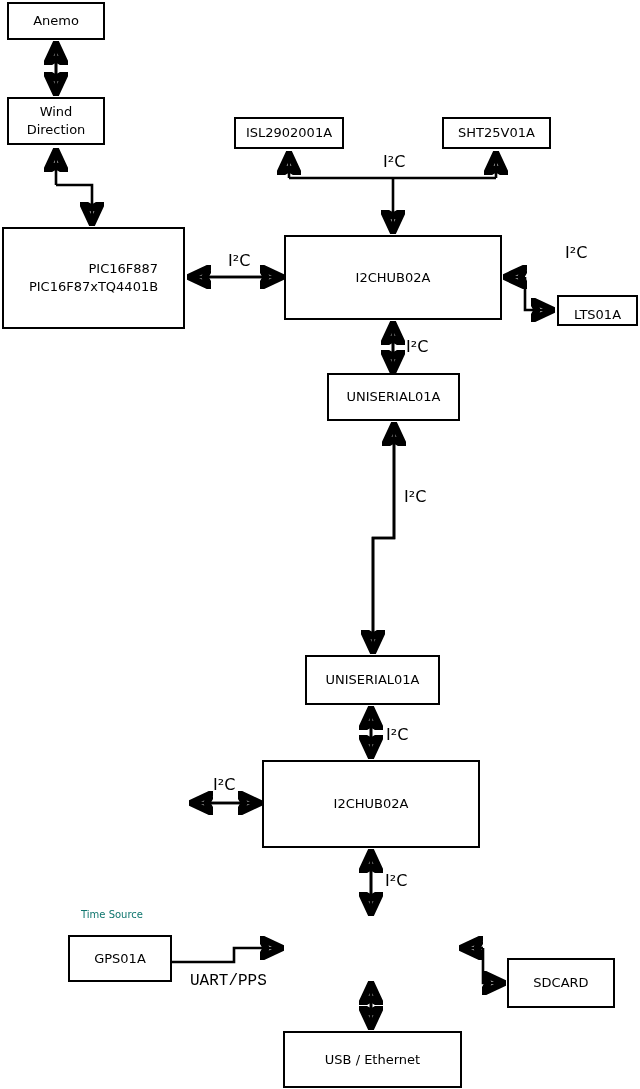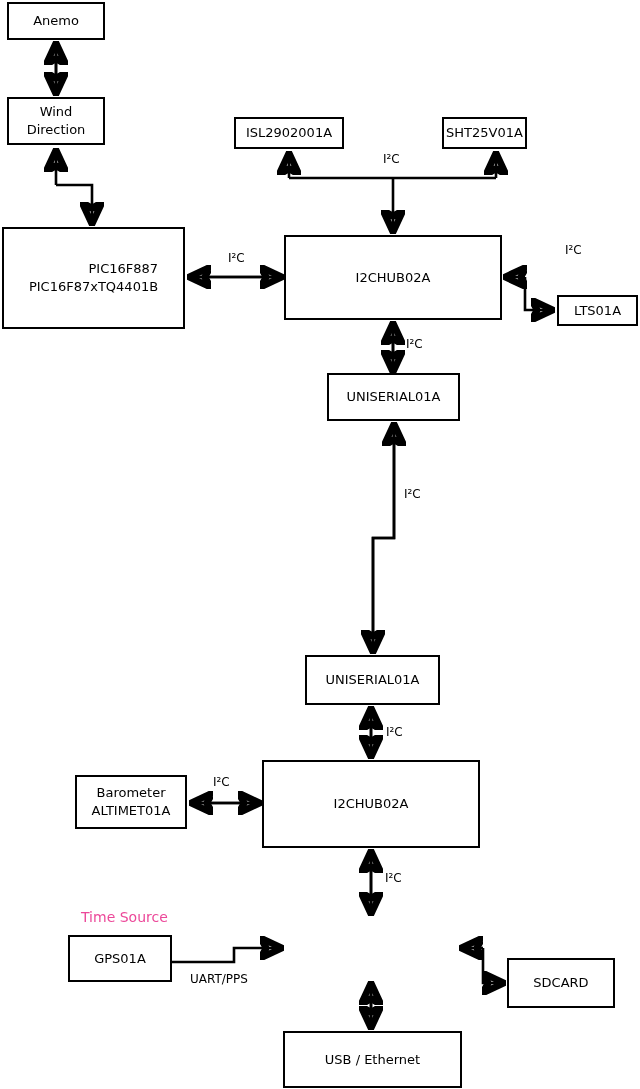--- a/index.html
+++ b/index.html
@@ -25,29 +25,29 @@
     justify-content: center;
     text-align: center;
     font-size: 13px;
     color: #000000;
     line-height: 1.35;
     z-index: 3;
     white-space: pre-line;
   }
   .edge-label {
     position: absolute;
-    font-size: 12px;
+    font-size: 16px;
     color: #000000;
     z-index: 4;
     white-space: nowrap;
   }
   .free-label {
     position: absolute;
-    font-size: 14px;
-    color: #ec4899;
+    font-size: 10px;
+    color: #0f766e;
     z-index: 4;
     white-space: nowrap;
   }
   svg.wires {
     position: absolute;
     left: 0;
     top: 0;
     width: 640px;
     height: 1089px;
     z-index: 1;
@@ -123,48 +123,44 @@
 
   <div class="node" style="left:2px; top:227px; width:183px; height:102px;text-align:right;">
     <span>PIC16F887
 PIC16F87xTQ4401B</span>
   </div>
 
   <div class="node" style="left:234px; top:117px; width:110px; height:32px;justify-content:center;">
     <span>ISL2902001A</span>
   </div>
 
-  <div class="node" style="left:442px; top:117px; width:85px; height:32px;justify-content:center;">
+  <div class="node" style="left:442px; top:117px; width:109px; height:32px;justify-content:center;">
     <span>SHT25V01A</span>
   </div>
 
   <div class="node" style="left:284px; top:235px; width:218px; height:85px;">
     <span>I2CHUB02A</span>
   </div>
 
-  <div class="node" style="left:557px; top:295px; width:81px; height:31px;">
+  <div class="node" style="left:557px; top:295px; width:81px; height:31px;align-items:flex-end;">
     <span>LTS01A</span>
   </div>
 
   <div class="node" style="left:327px; top:373px; width:133px; height:48px;">
     <span>UNISERIAL01A</span>
   </div>
 
   <div class="node" style="left:305px; top:655px; width:135px; height:50px;">
     <span>UNISERIAL01A</span>
   </div>
 
   <div class="node" style="left:262px; top:760px; width:218px; height:88px;">
     <span>I2CHUB02A</span>
   </div>
 
-  <div class="node" style="left:75px; top:775px; width:112px; height:54px;">
-    <span>Barometer
-ALTIMET01A</span>
-  </div>
 
   <div class="node" style="left:68px; top:935px; width:104px; height:47px;">
     <span>GPS01A</span>
   </div>
 
 
   <div class="node" style="left:283px; top:1031px; width:179px; height:57px;">
     <span>USB / Ethernet</span>
   </div>
 
@@ -181,17 +177,17 @@
   <div class="edge-label" style="left:406px; top:337px;">I²C</div>
 
   <div class="edge-label" style="left:404px; top:487px;">I²C</div>
 
   <div class="edge-label" style="left:386px; top:725px;">I²C</div>
 
   <div class="edge-label" style="left:213px; top:775px;">I²C</div>
 
   <div class="edge-label" style="left:385px; top:871px;">I²C</div>
 
-  <div class="edge-label" style="left:190px; top:972px;">UART/PPS</div>
+  <div class="edge-label" style="left:190px; top:972px;font-family:Liberation Mono, monospace;">UART/PPS</div>
 
   <div class="free-label" style="left:81px; top:909px;">Time Source</div>
 
 </div>
 
 </body></html>

